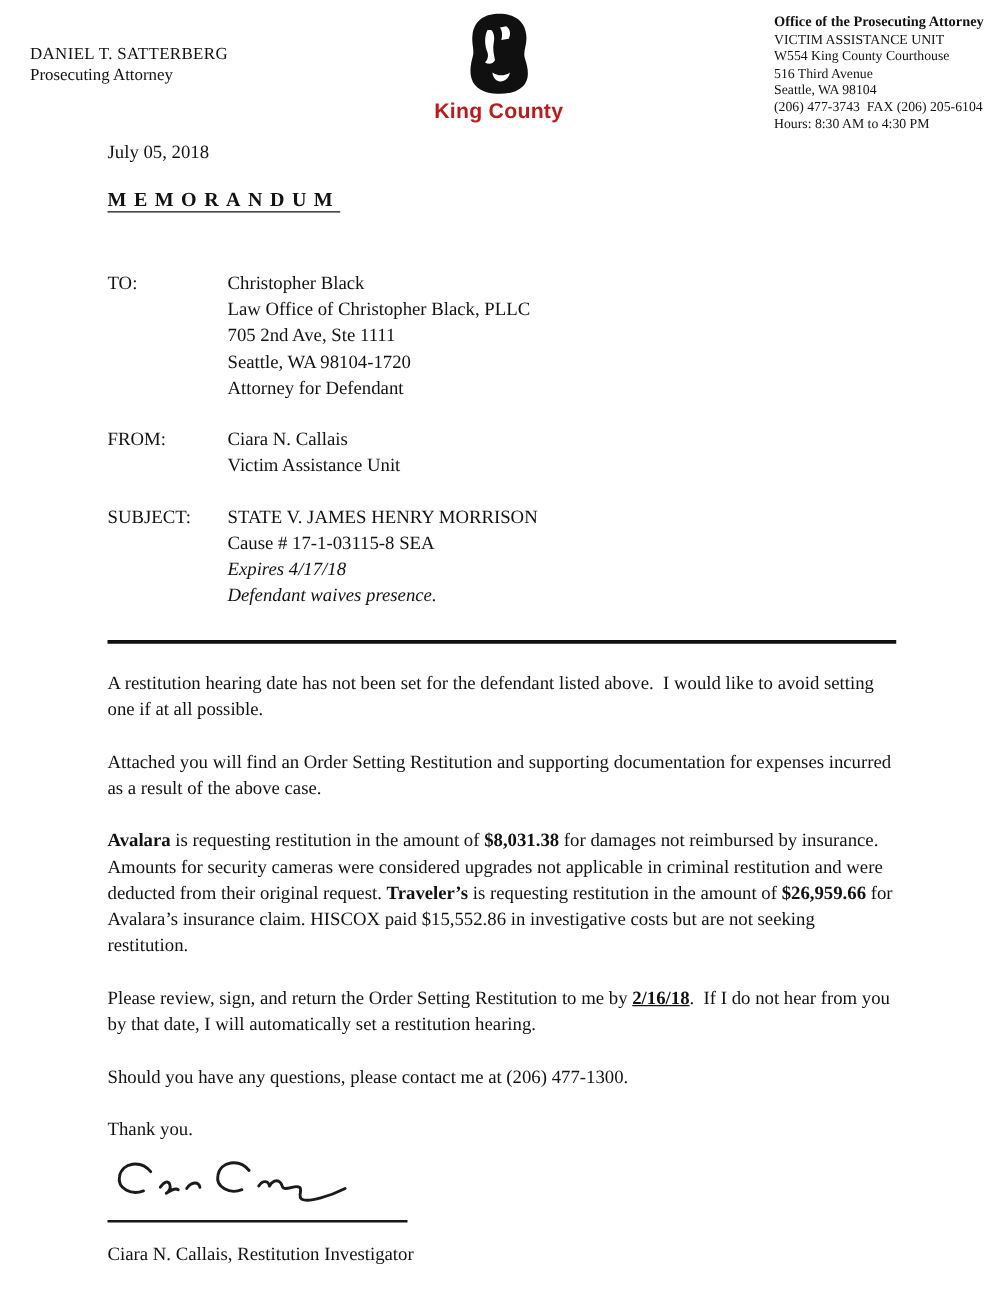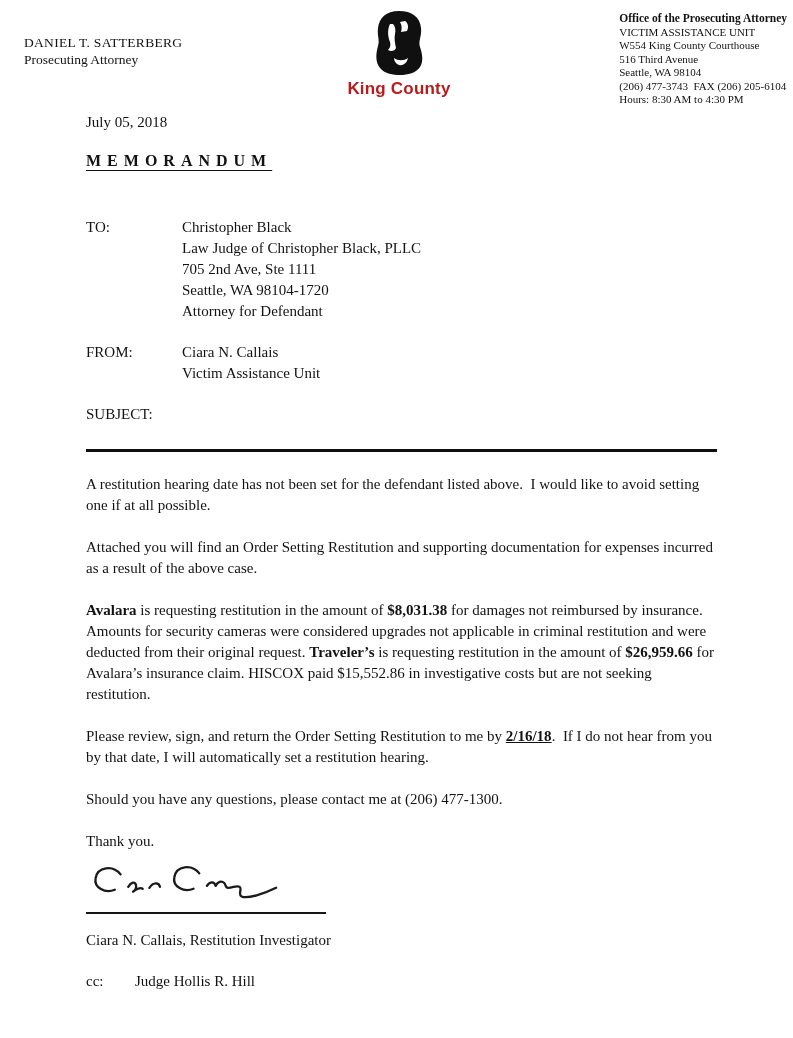--- a/index.html
+++ b/index.html
@@ -109,37 +109,43 @@
 
     <div class="date-line">July 05, 2018</div>
 
     <div class="memo-title">MEMORANDUM</div>
 
     <div class="fields">
       <div class="field-row">
         <div class="field-label">TO:</div>
         <div>
           <div>Christopher Black</div>
-          <div>Law Judge of Christopher Black, PLLC</div>
+          <div>Law Office of Christopher Black, PLLC</div>
           <div>705 2nd Ave, Ste 1111</div>
           <div>Seattle, WA 98104-1720</div>
           <div>Attorney for Defendant</div>
         </div>
       </div>
 
       <div class="field-row">
         <div class="field-label">FROM:</div>
         <div>
           <div>Ciara N. Callais</div>
           <div>Victim Assistance Unit</div>
         </div>
       </div>
 
       <div class="field-row">
         <div class="field-label">SUBJECT:</div>
+        <div>
+          <div>STATE V. JAMES HENRY MORRISON</div>
+          <div>Cause # 17-1-03115-8 SEA</div>
+          <div class="italic">Expires 4/17/18</div>
+          <div class="italic">Defendant waives presence.</div>
+        </div>
       </div>
     </div>
 
     <hr class="rule">
 
     <p class="para">A restitution hearing date has not been set for the defendant listed above.&nbsp; I would like to avoid setting one if at all possible.</p>
 
     <p class="para">Attached you will find an Order Setting Restitution and supporting documentation for expenses incurred as a result of the above case.</p>
 
     <p class="para"><span class="b">Avalara</span><span> is requesting restitution in the amount of </span><span class="b">$8,031.38</span><span> for damages not reimbursed by insurance. Amounts for security cameras were considered upgrades not applicable in criminal restitution and were deducted from their original request. </span><span class="b">Traveler’s</span><span> is requesting restitution in the amount of </span><span class="b">$26,959.66</span><span> for Avalara’s insurance claim. HISCOX paid $15,552.86 in investigative costs but are not seeking restitution.</span></p>

